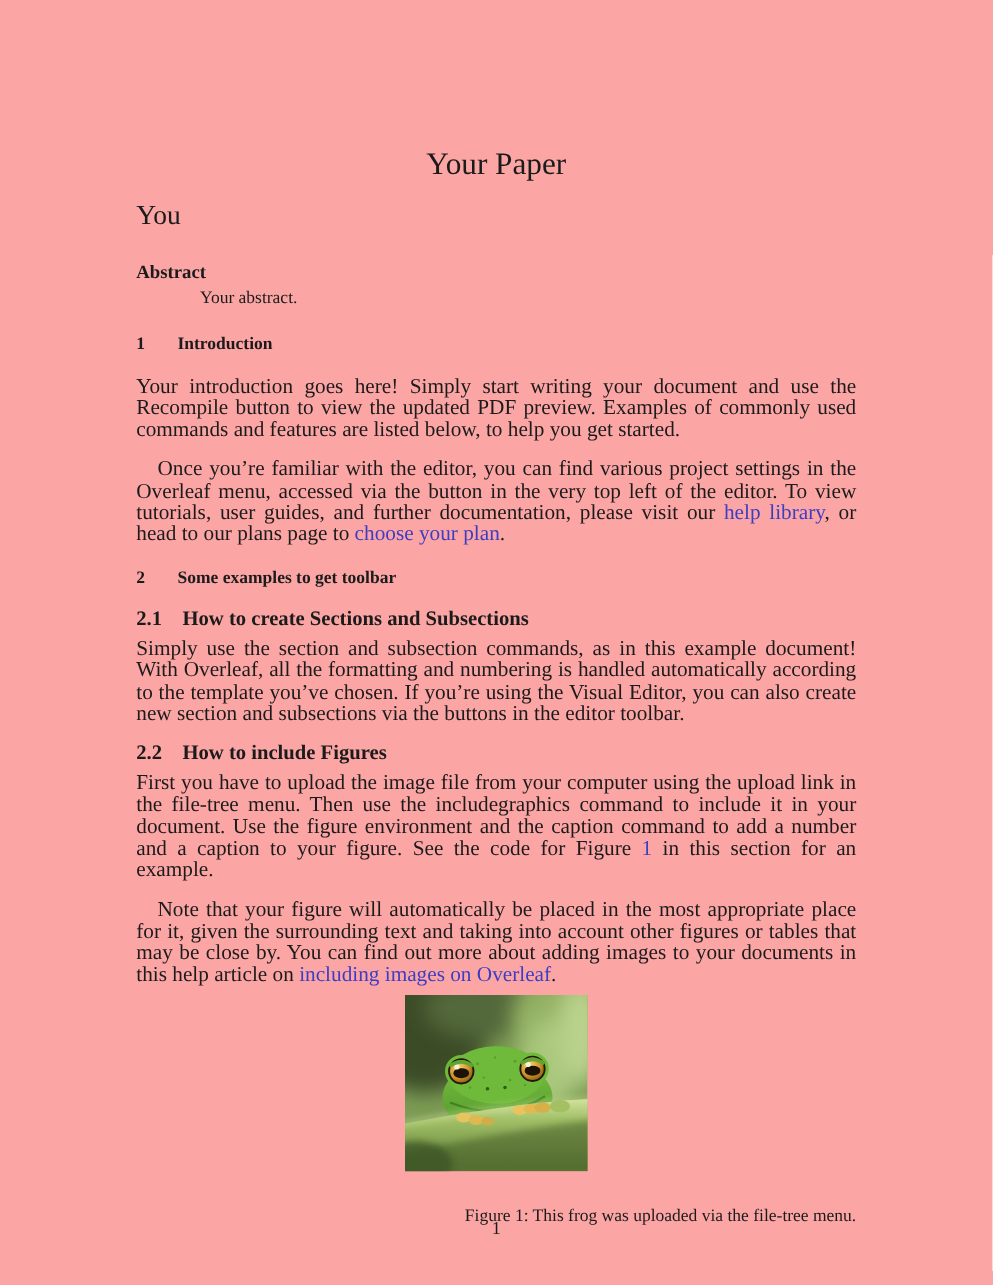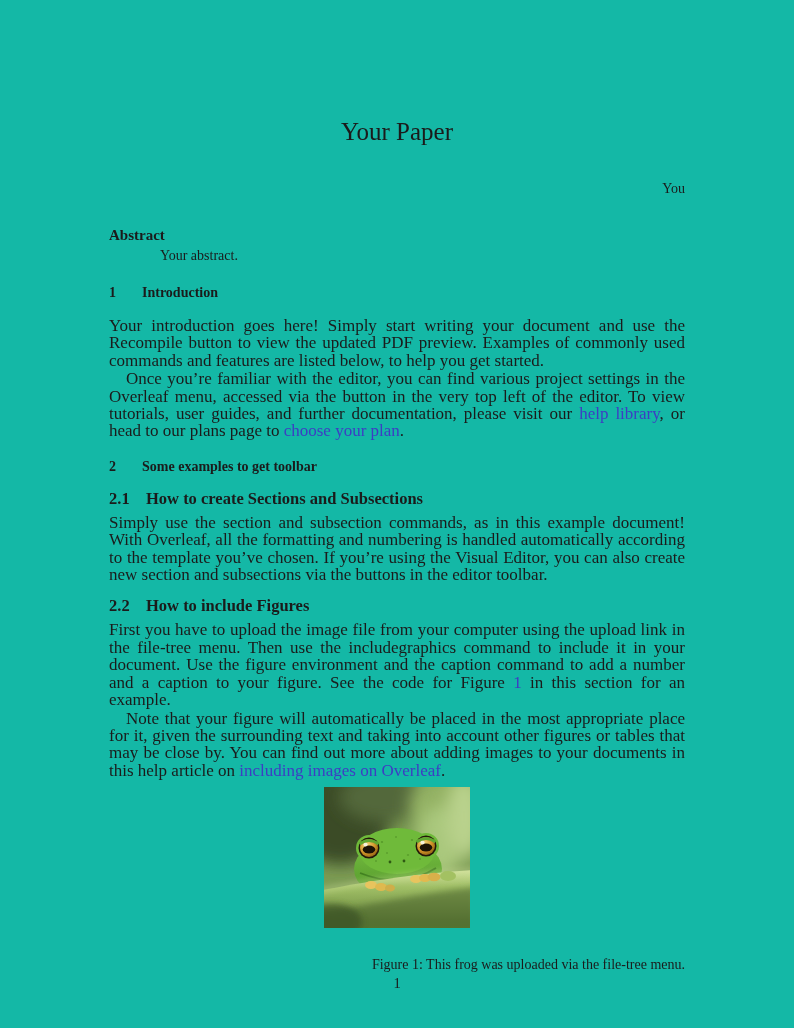--- a/index.html
+++ b/index.html
@@ -1,40 +1,40 @@
 <!DOCTYPE html>
 <html><head>
 <meta charset="utf-8">
 <style>
   * { box-sizing: border-box; }
   html, body { margin: 0; padding: 0; background: #ffffff; }
   .page {
     position: relative;
     width: 794px; height: 1028px;
     margin: 0 auto;
-    background: #14b8a6;
+    background: #fca5a5;
     color: #1b1b1b;
     font-family: "Liberation Serif", "DejaVu Serif", serif;
     padding: 117px 109px 0 109px;
     overflow: hidden;
   }
   .title   { font-size: 25px; line-height: 30px; text-align: center; font-weight: 400; }
-  .author  { font-size: 14px; line-height: 18px; text-align: right; margin-top: 33px; }
+  .author  { font-size: 22px; line-height: 18px; text-align: left; margin-top: 16px; }
   .date    { font-size: 17px; line-height: 18px; text-align: center; margin-top: 13px; }
   .abs-h   { font-size: 15px; line-height: 16px; font-weight: 700; text-align: left; margin-top: 29px; }
   .abs-b   { font-size: 14px; line-height: 16px; margin: 5px 0 0 51px; }
   h2.sec   { font-size: 14px; line-height: 22px; font-weight: 700; margin: 18px 0 0 0; }
   h2.sec.sp{ margin-top: 16px; }
   h3.subsec{ font-size: 16.5px; line-height: 19px; font-weight: 700; margin: 11px 0 0 0; }
   h3.subsec.sp { margin-top: 13px; }
   .num     { display: inline-block; }
   .sec .num    { min-width: 33px; }
   .subsec .num { min-width: 37px; }
   p.body   { font-size: 17px; line-height: 17.4px; text-align: justify; margin: 13px 0 0 0; }
-  p.body.cont  { margin-top: 1px; text-indent: 17px; }
+  p.body.cont  { margin-top: 14px; text-indent: 17px; }
   p.body.tight { margin-top: 6px; }
   a.link   { color: #3d3dc4; text-decoration: none; cursor: pointer; }
   .figure  { margin-top: 8px; text-align: center; }
   .figure svg { display: inline-block; vertical-align: top; }
   .caption { font-size: 14px; line-height: 17px; text-align: right; margin-top: 28px; }
   .pagenum { position: absolute; left: 0; right: 0; bottom: 36px; text-align: center; font-size: 14.5px; }
 </style>
 </head>
 <body>
 

